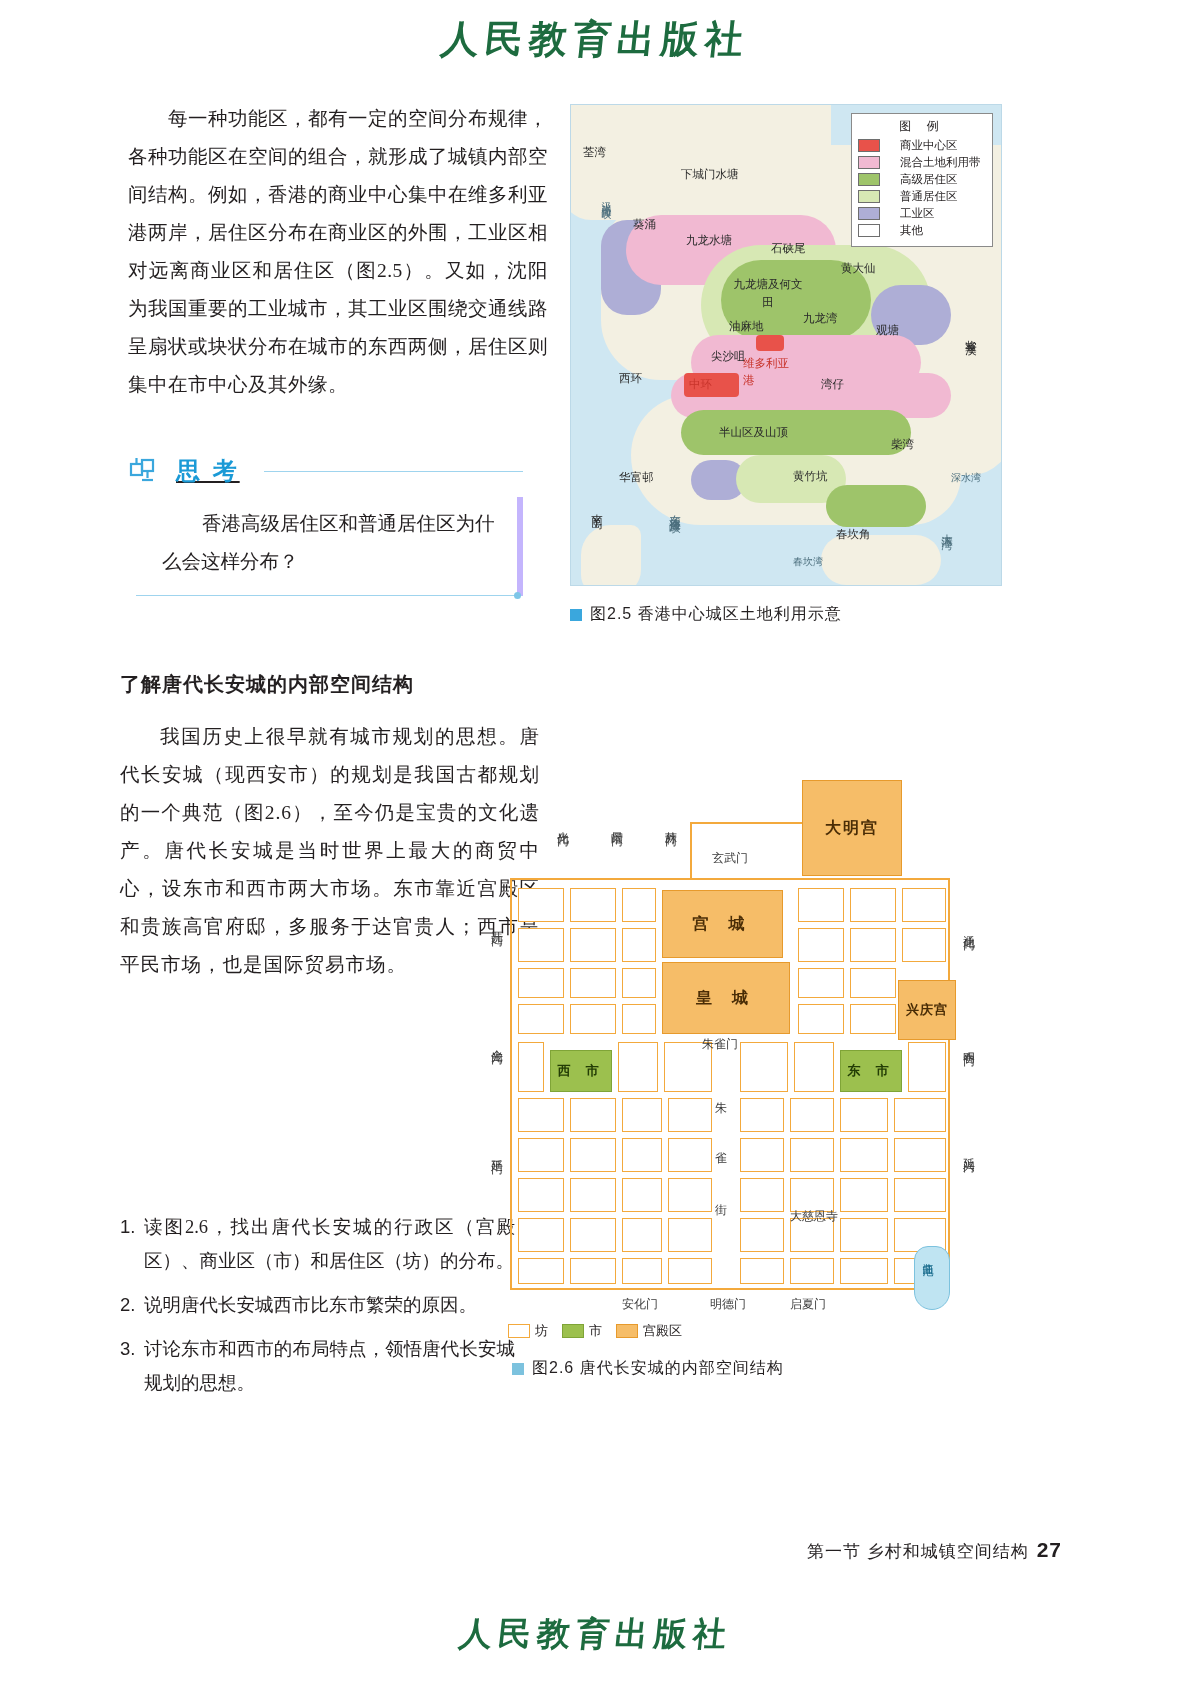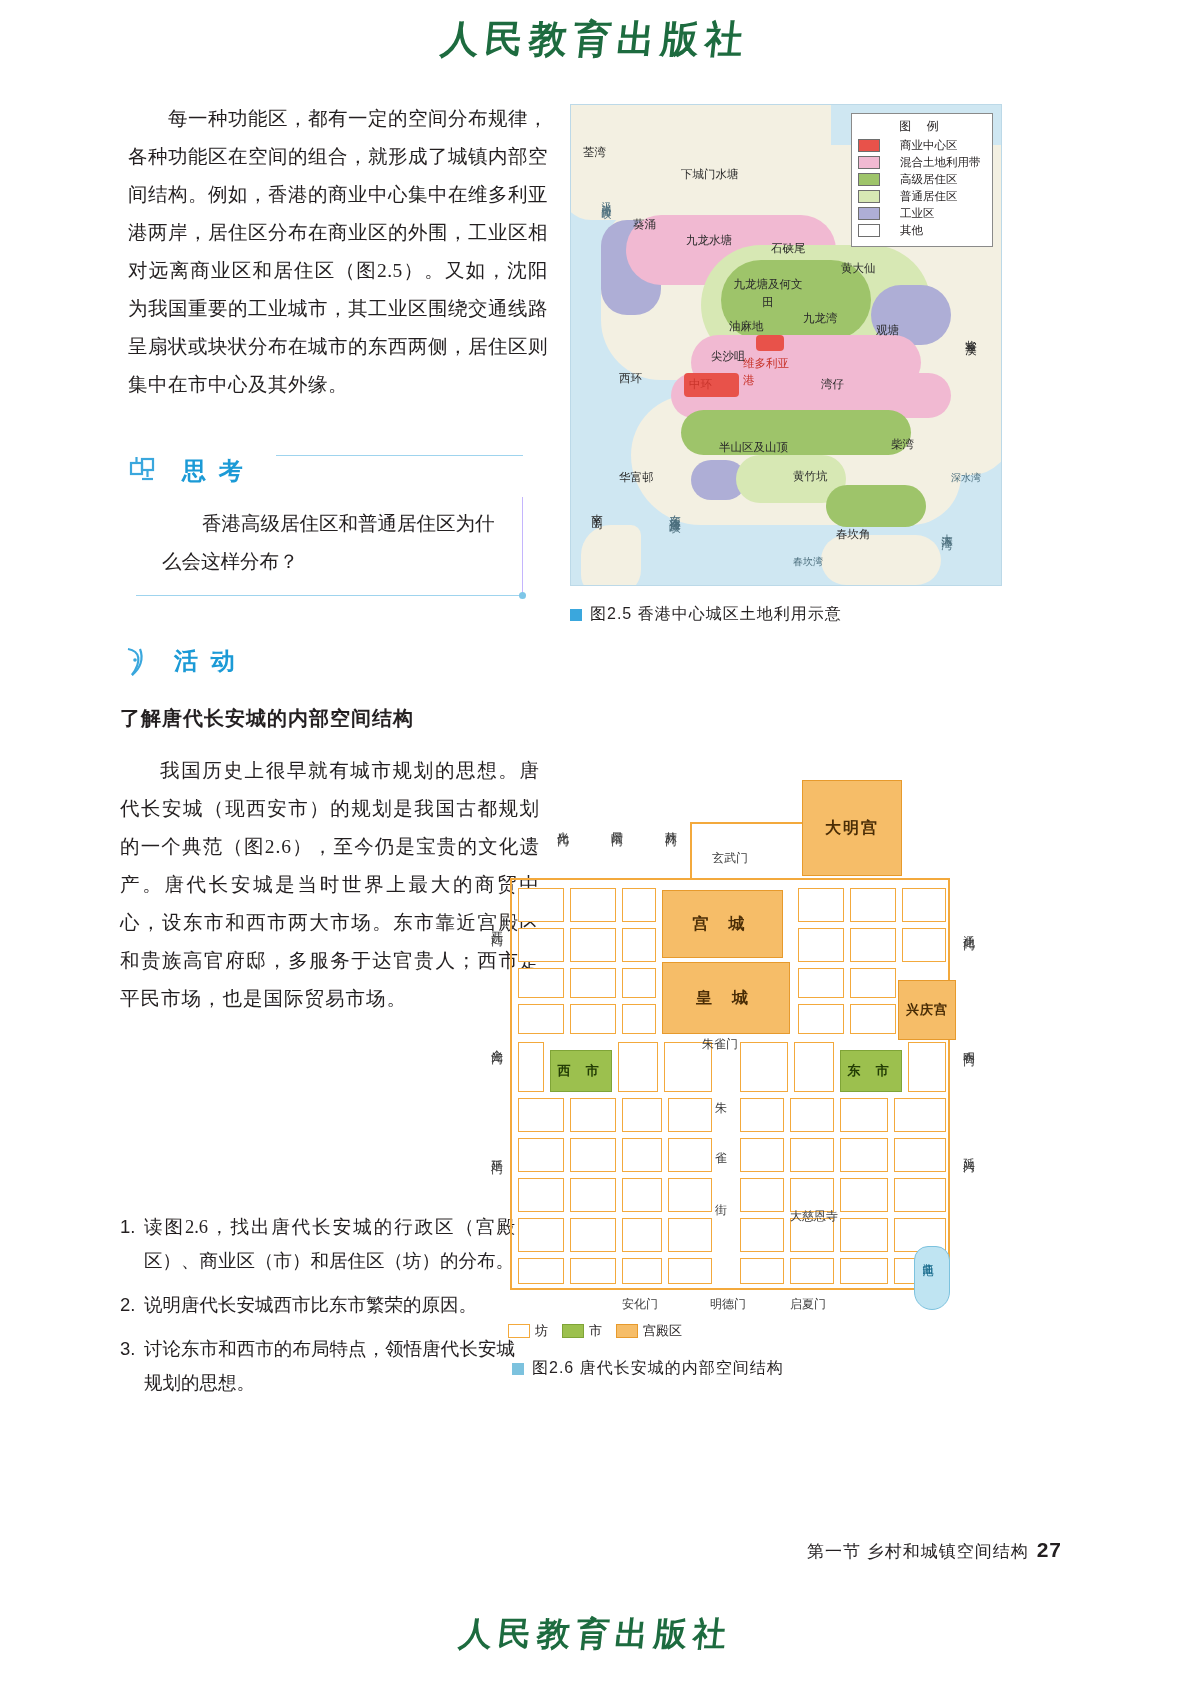--- a/index.html
+++ b/index.html
@@ -66,40 +66,41 @@
 
   
   #think-block {
     position: absolute;
     left: 128px;
     top: 455px;
     width: 395px;
   }
   .head-row {
     display: flex;
-    align-items: flex-start;
-    gap: 24px;
+    align-items: center;
+    gap: 18px;
+    text-decoration: underline;
   }
   .head-label {
     font-family: "Liberation Sans", sans-serif;
     font-size: 24px;
     font-weight: bold;
     color: #1b9ad6;
     letter-spacing: 3px;
   }
   .think-rule {
     flex: 1;
     height: 1px;
     background: #9fd4ee;
     margin-left: 6px;
   }
   #think-body {
     margin-top: 10px;
     margin-left: 8px;
-    border-right: 1px solid #c4b5fd;
+    border-right: 6px solid #c4b5fd;
     border-bottom: 1px solid #9fd4ee;
     padding: 8px 14px 14px 26px;
     font-size: 19.5px;
     line-height: 38px;
     text-indent: 40px;
     position: relative;
   }
   #think-body:after {
     content: "";
     position: absolute;
@@ -354,30 +355,20 @@
           <line x1="14" y1="24" x2="25" y2="24" stroke="#3aa7dd" stroke-width="2.2"></line>
         </svg>
       </span>
       <span class="head-label">思 考</span>
       <span class="think-rule"></span>
     </div>
     <div id="think-body">香港高级居住区和普通居住区为什么会这样分布？</div>
   </div>
 
   <div id="activity-block">
-    <div class="head-row">
-      <span class="icon-activity">
-        <svg width="30" height="34" viewBox="0 0 30 34">
-          <path d="M8 4 C20 6, 22 16, 12 30" fill="none" stroke="#3aa7dd" stroke-width="2.2"></path>
-          <path d="M20 4 C24 14, 20 24, 12 30" fill="none" stroke="#3aa7dd" stroke-width="2.2"></path>
-          <circle cx="15" cy="15" r="1.8" fill="#3aa7dd"></circle>
-        </svg>
-      </span>
-      <span class="head-label">活 动</span>
-    </div>
     <div id="activity-title">了解唐代长安城的内部空间结构</div>
     <div id="activity-paragraph">我国历史上很早就有城市规划的思想。唐代长安城（现西安市）的规划是我国古都规划的一个典范（图2.6），至今仍是宝贵的文化遗产。唐代长安城是当时世界上最大的商贸中心，设东市和西市两大市场。东市靠近宫殿区和贵族高官府邸，多服务于达官贵人；西市是平民市场，也是国际贸易市场。</div>
   </div>
 
   <div id="questions">
     <div class="q-item">
       <span class="q-num">1.</span>
       <span class="q-text">读图2.6，找出唐代长安城的行政区（宫殿区）、商业区（市）和居住区（坊）的分布。</span>
     </div>
     <div class="q-item">
@@ -426,21 +417,21 @@
     <div class="lbl" style="left:158px;top:214px;">油麻地</div>
     <div class="lbl" style="left:232px;top:206px;">九龙湾</div>
     <div class="lbl" style="left:305px;top:218px;">观塘</div>
     <div class="lbl v" style="left:392px;top:226px;">将军澳</div>
     <div class="lbl" style="left:140px;top:244px;">尖沙咀</div>
     <div class="lbl" style="left:48px;top:266px;">西环</div>
     <div class="lbl red" style="left:118px;top:272px;">中环</div>
     <div class="lbl red" style="left:172px;top:250px;width:52px;white-space:normal;line-height:17px;">维多利亚港</div>
     <div class="lbl" style="left:250px;top:272px;">湾仔</div>
     <div class="lbl" style="left:320px;top:332px;">柴湾</div>
-    <div class="lbl" style="left:148px;top:320px;margin-top:15px;">半山区及山顶</div>
+    <div class="lbl" style="left:148px;top:320px;">半山区及山顶</div>
     <div class="lbl" style="left:48px;top:365px;">华富邨</div>
     <div class="lbl" style="left:190px;top:364px;margin-left:32px;">黄竹坑</div>
     <div class="lbl" style="left:265px;top:422px;">春坎角</div>
     <div class="lbl" style="left:222px;top:450px;font-size:10px;color:#4a6d7c;">春坎湾</div>
     <div class="lbl v" style="left:96px;top:400px;color:#4a6d7c;">东博寮海峡</div>
     <div class="lbl v" style="left:18px;top:400px;">南丫岛</div>
     <div class="lbl v" style="left:368px;top:420px;color:#4a6d7c;">大潭湾</div>
     <div class="lbl v" style="left:28px;top:88px;color:#4a6d7c;font-size:10px;">汲水门海峡</div>
     <div class="lbl" style="left:380px;top:366px;font-size:10px;color:#4a6d7c;">深水湾</div>
 

